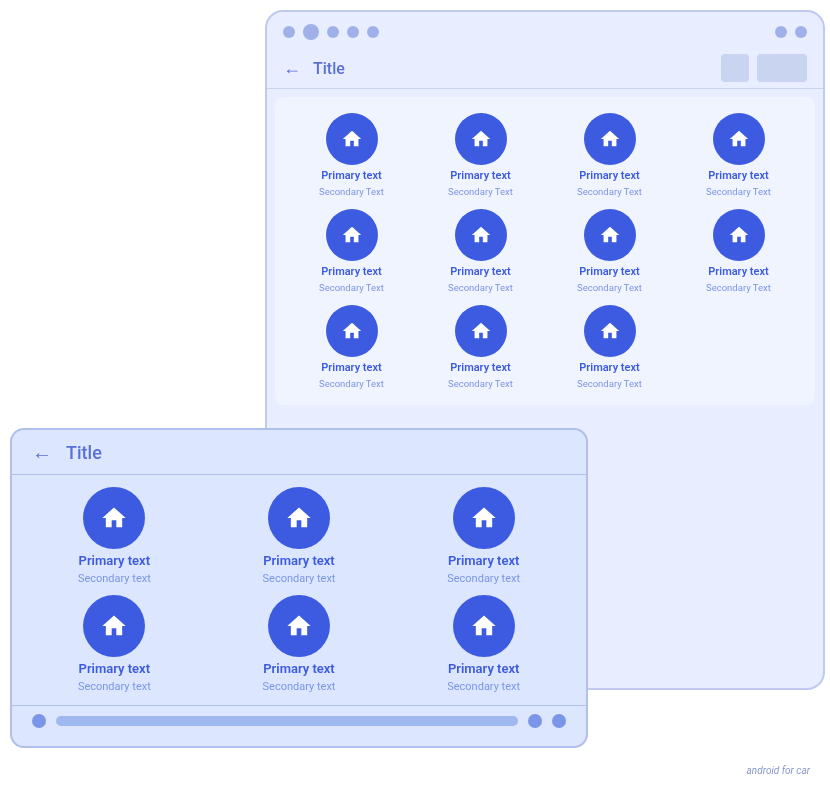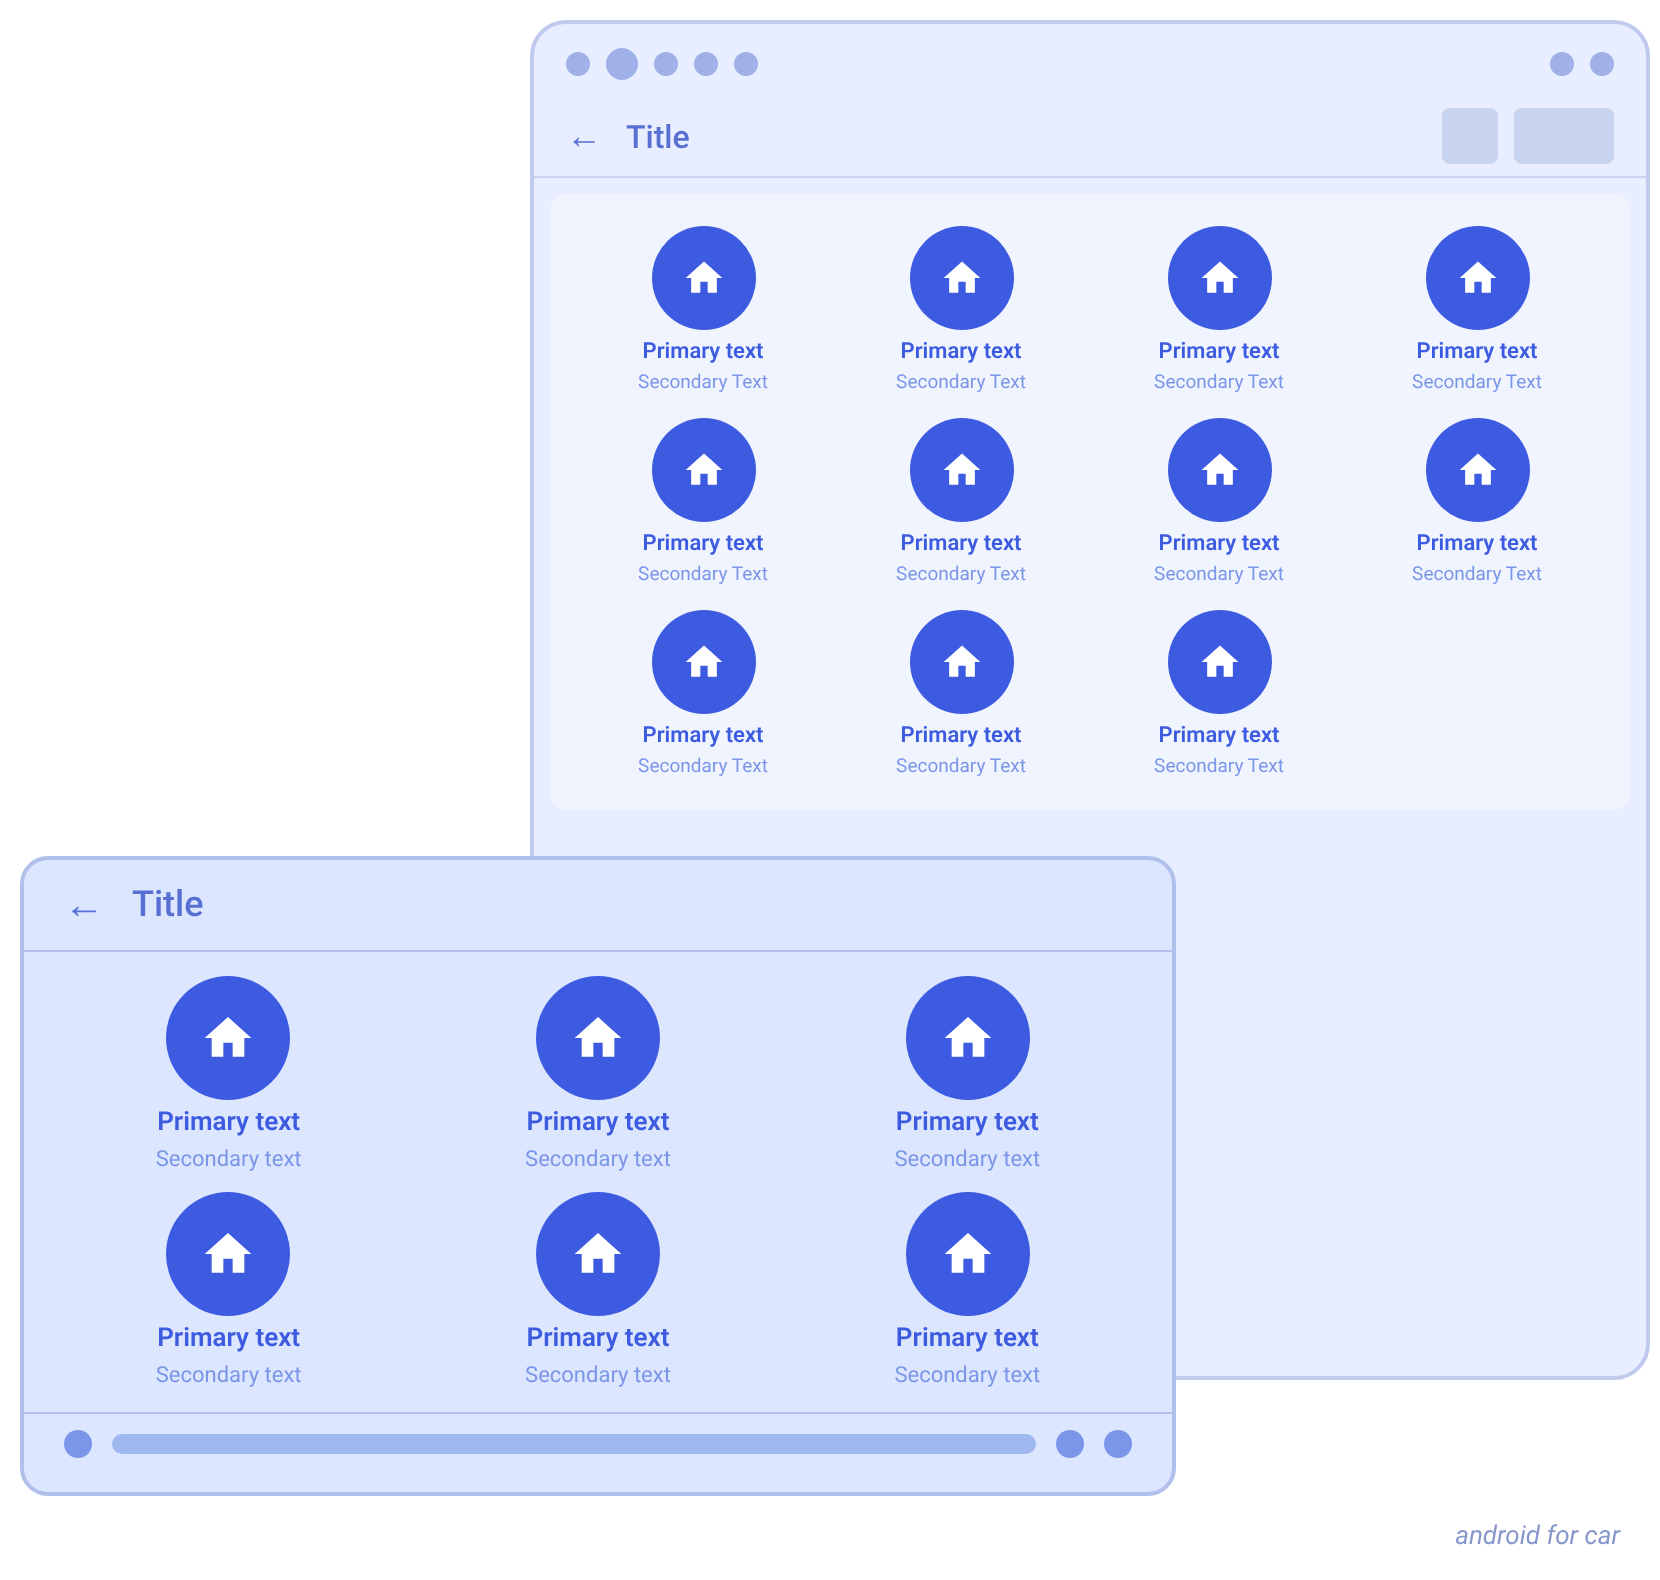--- a/index.html
+++ b/index.html
@@ -195,21 +195,21 @@
       border-radius: 5px;
       background: #a0b8f0;
     }
 
     
     .android-label {
       position: absolute;
       bottom: 14px;
       right: 20px;
       color: #8898cc;
-      font-size: 13px;
+      font-size: 10px;
       font-style: italic;
     }
   </style>
 </head>
 <body>
 
 <div class="phone-frame">
 
   <div class="phone-status-bar">
     <div class="status-dot"></div>

